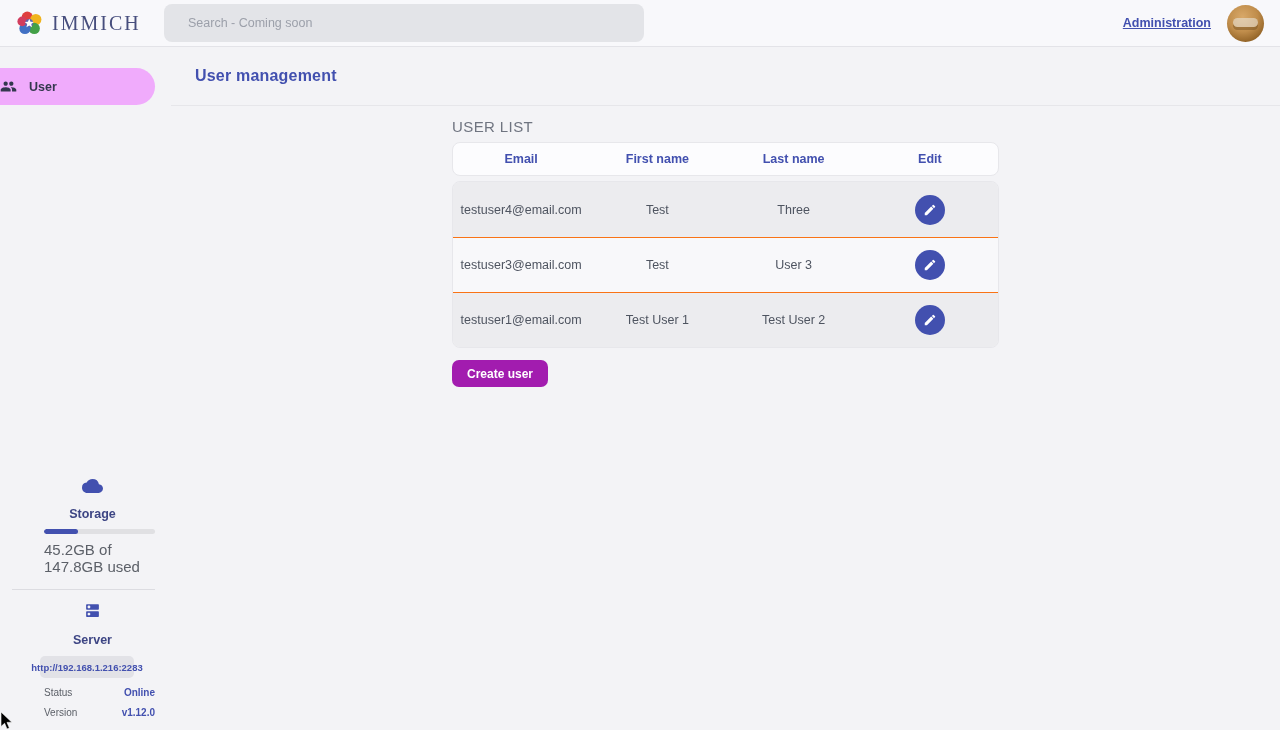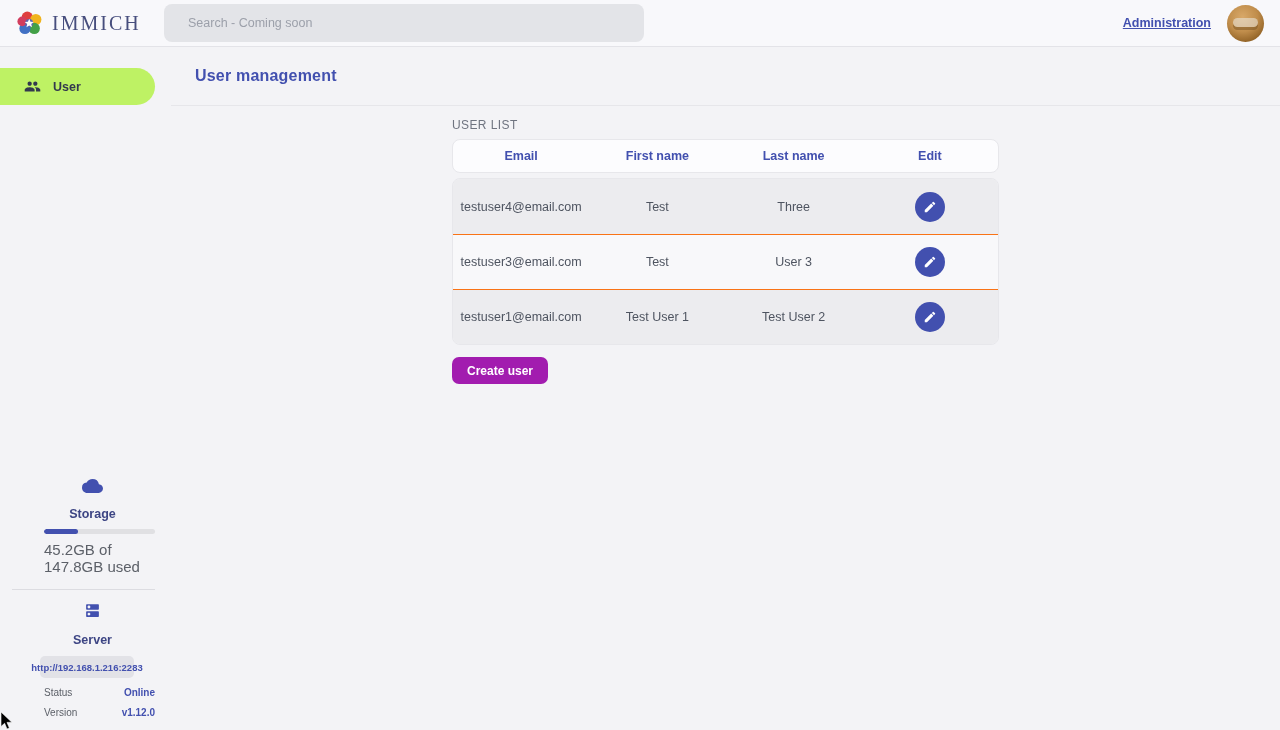--- a/index.html
+++ b/index.html
@@ -44,22 +44,22 @@
   .avatar::after{
     content:""; position:absolute; left:6px; top:13px; width:25px; height:9px;
     border-radius:5px; background:rgba(235,235,230,.55);
     box-shadow:0 3px 0 rgba(90,60,20,.35);
   }
 
   
   .sidebar { position:absolute; top:47px; left:0; width:171px; bottom:0; }
   .side-item {
     margin-top:21px; height:37px; width:155px;
-    background:#bef264; border-radius:0 999px 999px 0;
-    display:flex; align-items:center; gap:12px; padding-left:24px;
+    background:#f0abfc; border-radius:0 999px 999px 0;
+    display:flex; align-items:center; gap:12px; padding-left:0;
     cursor:pointer;
   }
   .side-item-label { font-size:12.5px; font-weight:bold; color:#33384e; }
 
   .sidebar-footer { position:absolute; left:0; bottom:12px; width:171px; }
   .foot-row { display:flex; align-items:center; gap:14px; padding-left:14px;flex-direction:column; }
   .foot-title { font-size:12.5px; font-weight:bold; color:#3d4584; }
   .progress-track {
     margin:8px 16px 0 44px; height:5px; width:111px;
     background:#e0e0e3; border-radius:3px; overflow:hidden;
@@ -82,21 +82,21 @@
 
   
   .main { position:absolute; top:47px; left:171px; right:0; bottom:0; }
   .page-header {
     height:59px; border-bottom:1px solid #e6e6ea;
     display:flex; align-items:center; padding-left:24px;
   }
   .page-title { font-size:16px; font-weight:bold; color:#4250af; letter-spacing:.2px; }
   .content { padding:12px 0 0 281px; }
   .section-label {
-    font-size:12px; color:#6f7480; letter-spacing:.4px; margin-bottom:7px;
+    font-size:15px; color:#6f7480; letter-spacing:.4px; margin-bottom:7px;
   }
   .user-table { width:547px; }
   .thead {
     height:34px; background:#fcfcfe; border:1px solid #e7e7eb; border-radius:8px;
     display:flex; align-items:center; margin-bottom:5px;
   }
   .thead .cell { font-size:12.5px; font-weight:bold; color:#4250af; }
   .cell { width:25%; text-align:center; }
   .tbody {
     border:1px solid #e7e7eb; border-radius:8px; overflow:hidden;

